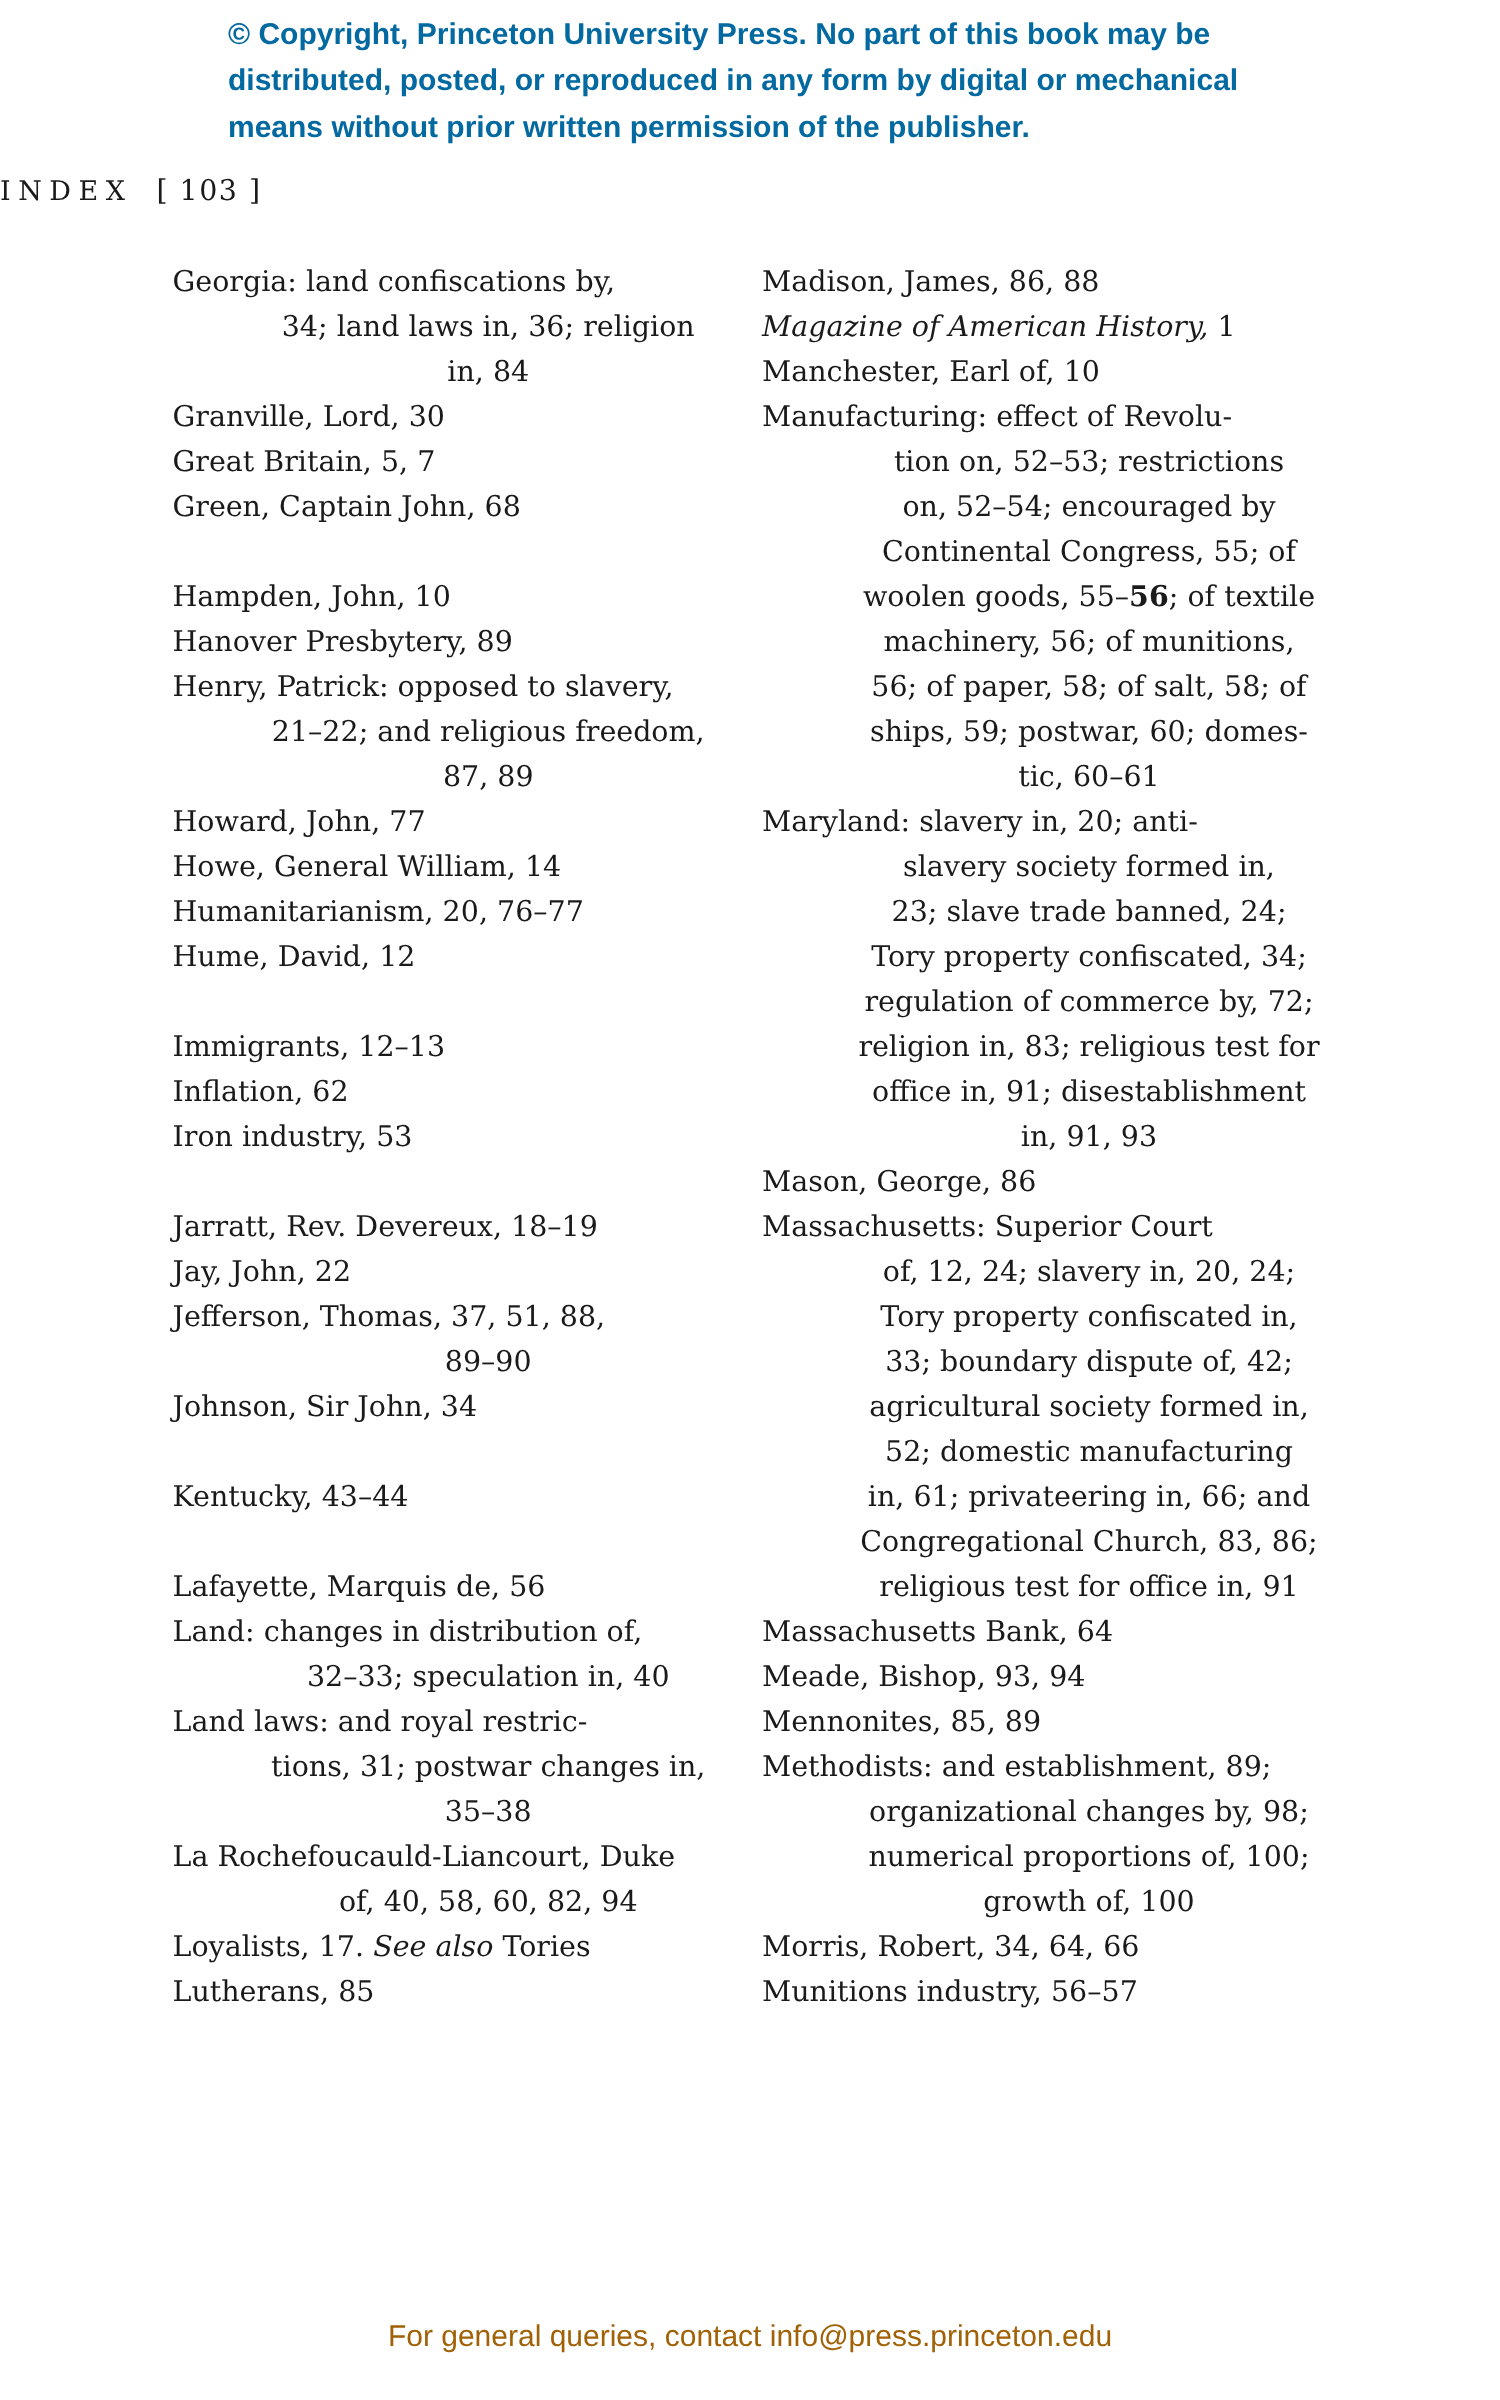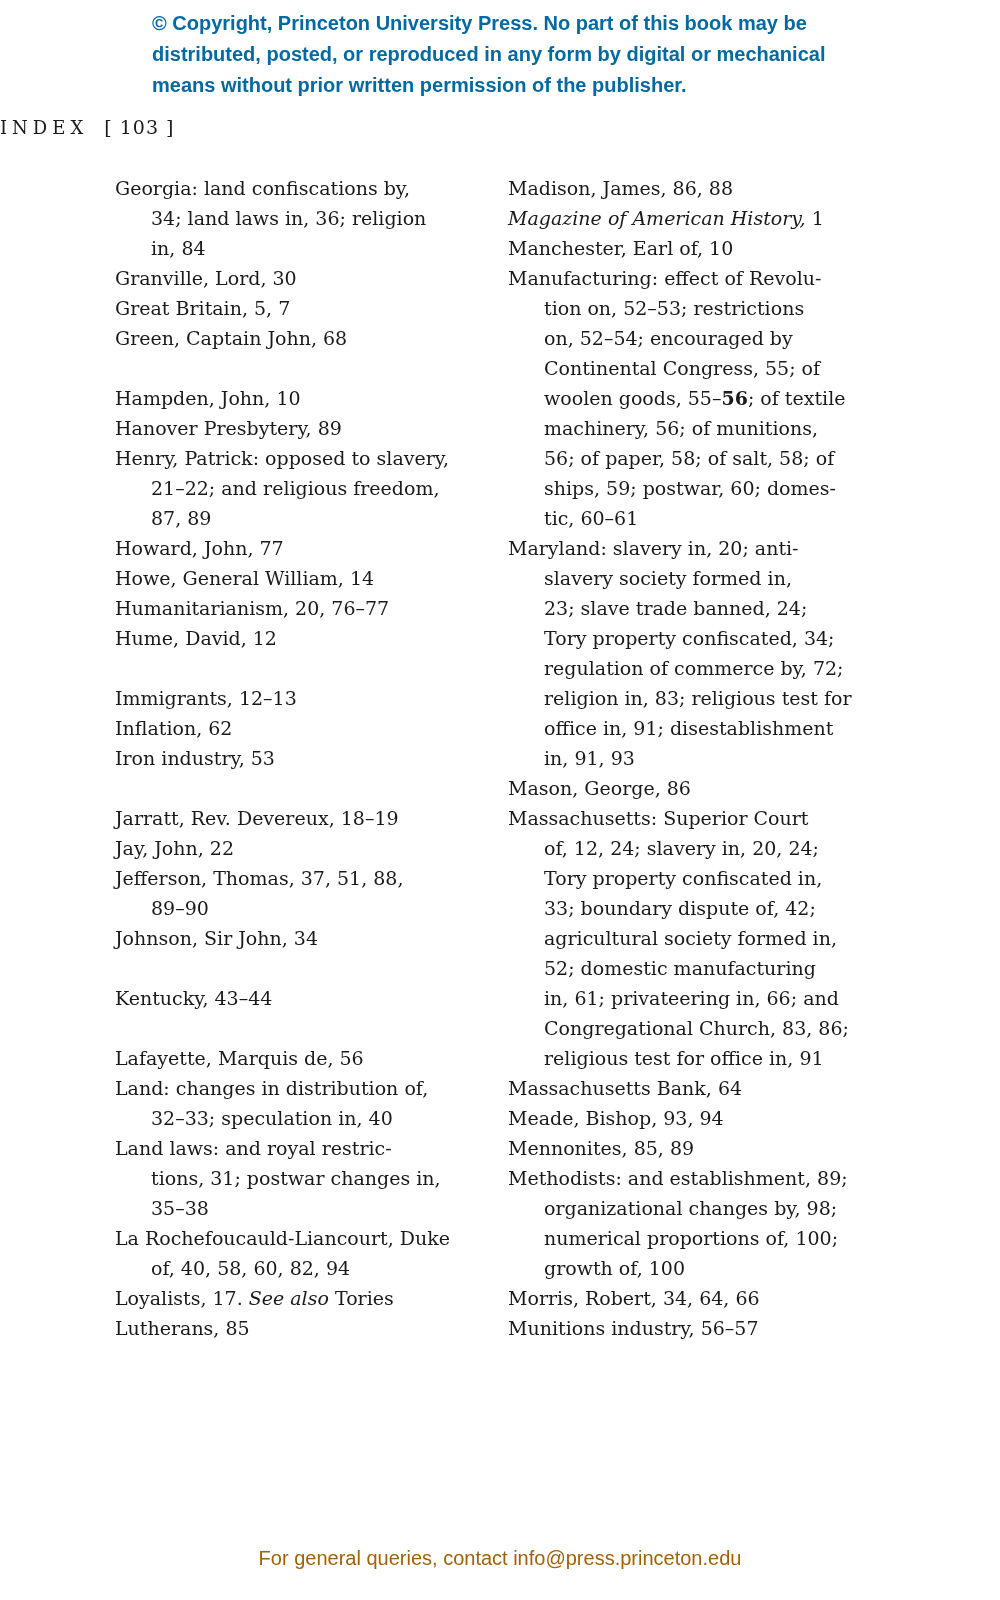--- a/index.html
+++ b/index.html
@@ -48,21 +48,21 @@
     top: 173px;
     font-size: 19px;
   }
   .col-left  { left: 115px; width: 385px; }
   .col-right { left: 508px; width: 400px; }
   .index-line {
     height: 30px;
     line-height: 30px;
     white-space: nowrap;
   }
-  .index-line.indent { padding-left: 36px; }
+  .index-line.indent { padding-left: 36px; text-align: center; }
   .it { font-style: italic; }
   .bd { font-weight: bold; }
   .footer {
     position: absolute;
     top: 1544px;
     left: 0;
     width: 1000px;
     text-align: center;
     font-family: "Liberation Sans", sans-serif;
     font-size: 20px;

